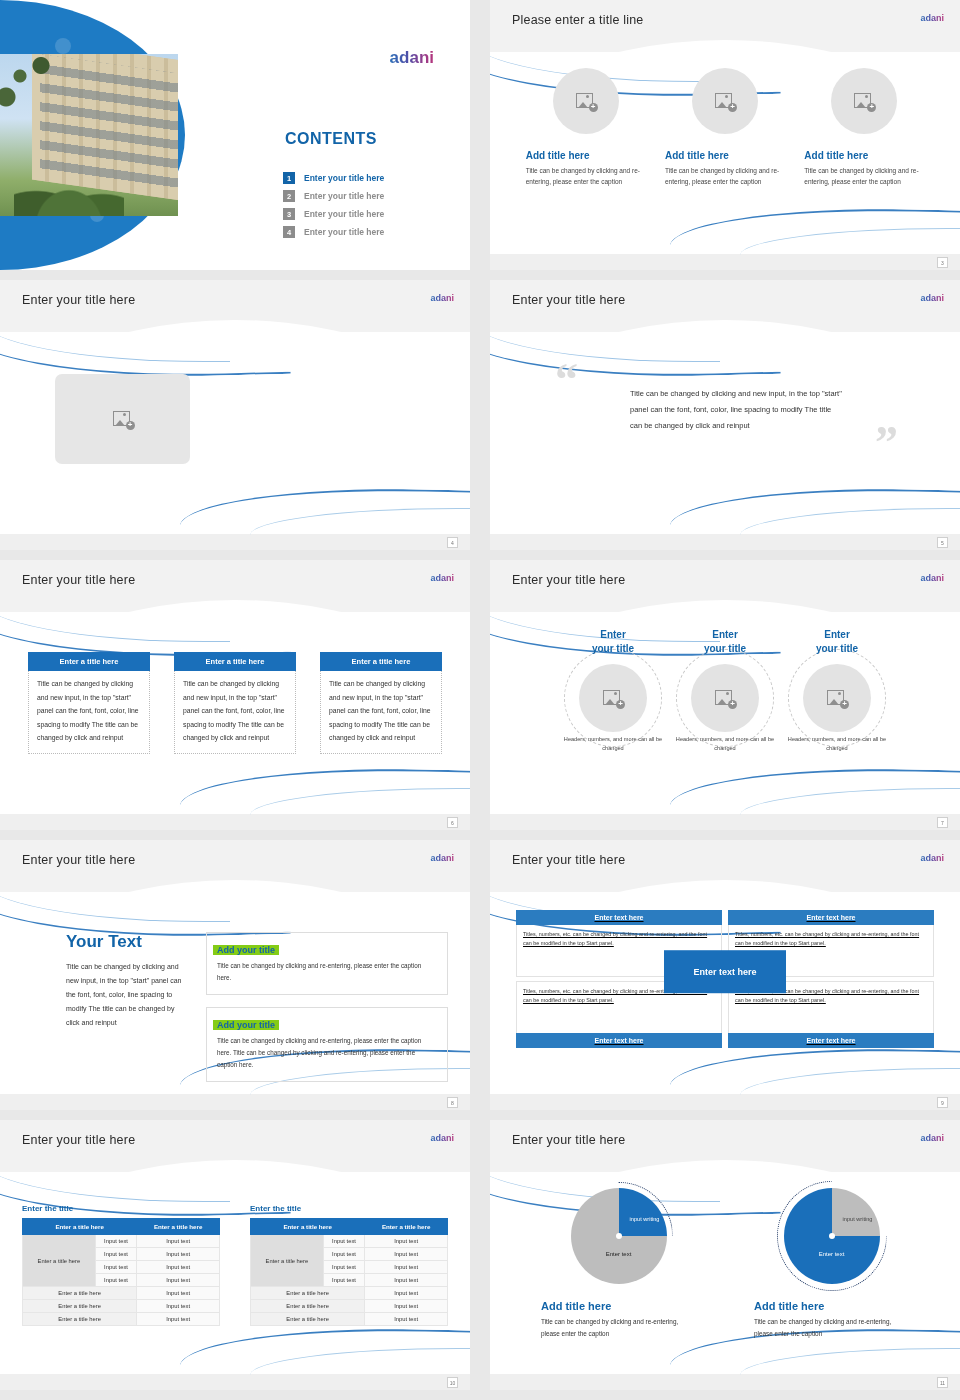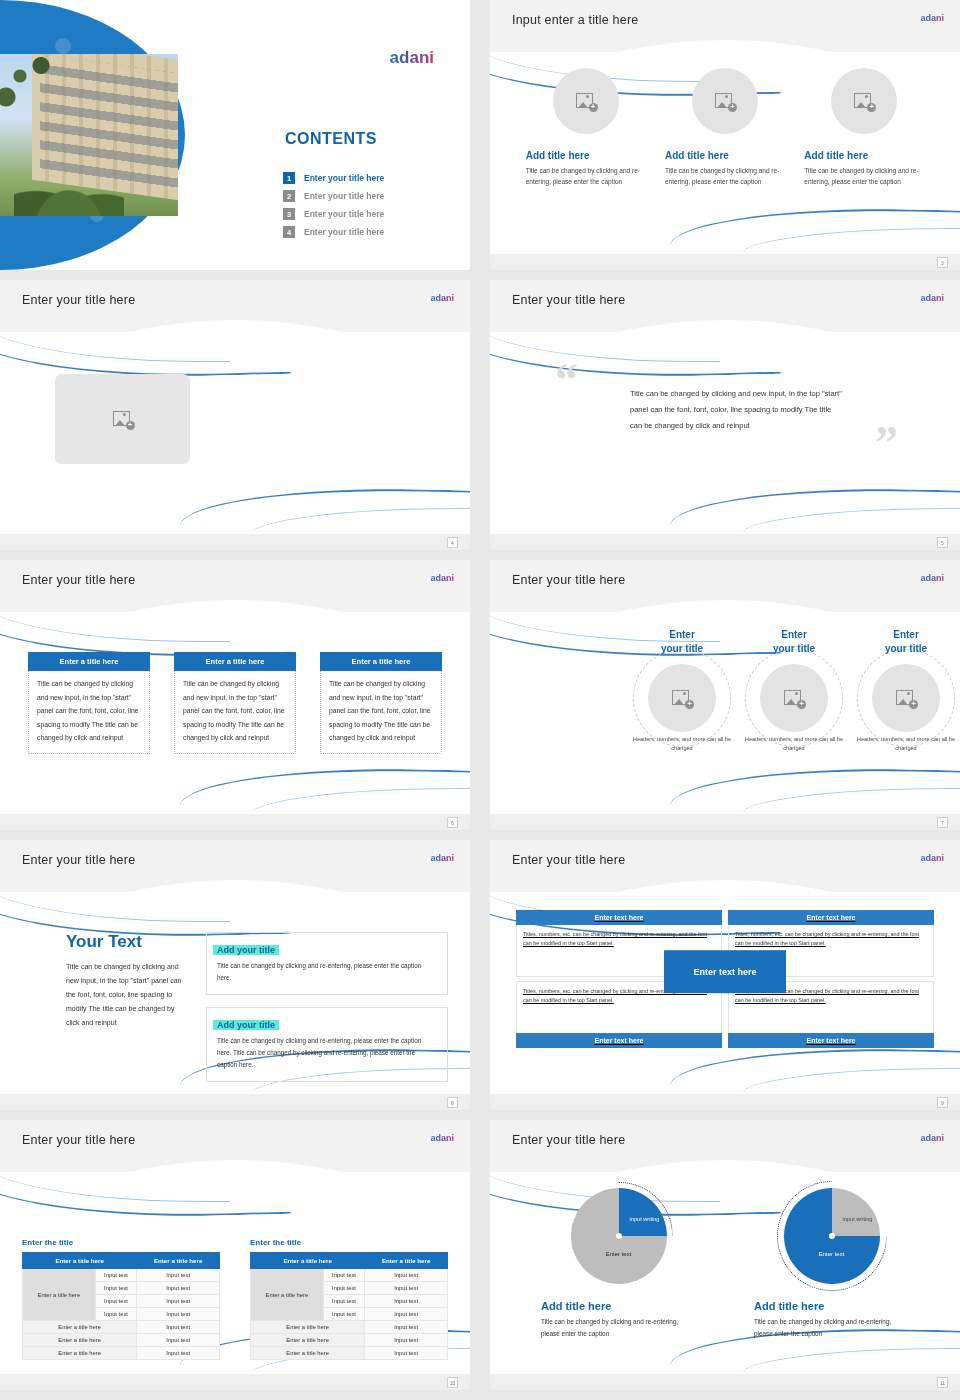--- a/index.html
+++ b/index.html
@@ -193,60 +193,60 @@
   .quote-text{position:absolute;left:140px;top:54px;width:215px;font-size:7.5px;color:#333;line-height:2.1;}
 
   
   .s5-row{display:flex;justify-content:space-between;padding:40px 28px 0;}
   .s5-card{width:122px;}
   .s5-head{background:#1a6fba;color:#fff;font-size:7.5px;font-weight:700;text-align:center;padding:5px 0;}
   .s5-body{border-left:1px dotted #bbb;border-right:1px dotted #bbb;border-bottom:1px dotted #bbb;
     font-size:6.8px;color:#333;line-height:2.0;padding:6px 8px 8px;}
 
   
-  .s6-row{display:flex;justify-content:flex-end;gap:4px;padding:16px 0 0;}
+  .s6-row{display:flex;justify-content:center;gap:4px;padding:16px 0 0;}
   .s6-item{width:108px;text-align:center;position:relative;}
   .s6-title{font-size:10px;font-weight:700;color:#1264a8;line-height:1.35;position:relative;z-index:3;}
   .s6-ring{
     position:relative;width:98px;height:98px;margin:-6px auto 0;
     border:1px dashed #c9c9c9;border-radius:50%;
     display:flex;align-items:center;justify-content:center;
   }
   .s6-ring .circ-img{width:68px;height:68px;}
   .s6-cap{font-size:5.6px;color:#444;line-height:1.6;margin-top:-12px;position:relative;z-index:3;}
 
   
   .s7{display:flex;padding:40px 22px 0 66px;gap:20px;}
   .s7-left{width:120px;}
   .s7-big{font-size:17px;font-weight:700;color:#1264a8;}
   .s7-p{font-size:7px;color:#333;line-height:2.0;margin-top:8px;}
   .s7-right{flex:1;}
   .s7-box{border:1px solid #ddd;padding:6px 10px 10px;margin-bottom:12px;position:relative;}
-  .s7-box .bt{font-size:9px;font-weight:700;color:#1264a8;background:#5eead4;display:inline-block;padding:0 4px;margin:-12px 0 0 -4px;}
+  .s7-box .bt{font-size:9px;font-weight:700;color:#1264a8;background:#84cc16;display:inline-block;padding:0 4px;margin:-12px 0 0 -4px;}
   .s7-box .bd{font-size:6.3px;color:#333;line-height:1.9;margin-top:3px;}
 
   
   .s8{position:relative;padding:18px 26px 0;text-decoration:underline;}
   .s8-grid{display:grid;grid-template-columns:1fr 1fr;gap:4px 6px;}
   .s8-cell{display:flex;flex-direction:column;}
   .s8-cell.bottom{flex-direction:column-reverse;}
   .s8-bar{background:#2b7cc0;color:#fff;font-size:7px;font-weight:700;text-align:center;padding:4px 0;}
   .s8-txt{border:1px solid #e2e2e2;border-top:none;font-size:5.4px;color:#333;line-height:1.75;padding:5px 6px;min-height:52px;}
   .s8-cell.bottom .s8-txt{border-top:1px solid #e2e2e2;border-bottom:none;}
   .s8-center{
     position:absolute;left:50%;top:50%;transform:translate(-50%,-46%);
     width:122px;height:43px;background:#1a6fba;color:#fff;
     display:flex;align-items:center;justify-content:center;
     font-size:9px;font-weight:700;z-index:5;
   }
 
   
   .s9{display:flex;gap:30px;padding:32px 22px 0;}
   .s9-col{flex:1;}
-  .s9-h{font-size:8px;font-weight:700;color:#1264a8;margin-bottom:5px;margin-top:34px;}
+  .s9-h{font-size:8px;font-weight:700;color:#1264a8;margin-bottom:5px;}
   table{border-collapse:collapse;width:100%;}
   th{background:#1a6fba;color:#fff;font-size:6.2px;font-weight:700;padding:4px 0;text-align:center;border:1px solid #1a6fba;}
   td{font-size:5.8px;color:#333;padding:3px 0;text-align:center;border:1px solid #e6e6e6;background:#fafafa;}
   td.lbl{background:#dedede;color:#333;}
   td.rowlbl{background:#f1f1f1;}
 
   
   .s10{display:flex;justify-content:center;gap:58px;padding:16px 0 0;}
   .s10-item{width:155px;}
   .pie-wrap{position:relative;width:96px;height:96px;margin:0 auto;}
@@ -300,21 +300,21 @@
       </div>
     </div>
   </div>
 
   <div class="slide offsetR">
     <div class="hdr">
         <div class="whitecurve"></div>
       </div>
     <div class="swoosh-top2"></div>
       <div class="swoosh-top"></div>
-    <div class="hdr-title">Input enter a title here</div>
+    <div class="hdr-title">Please enter a title line</div>
     <div class="logo">adani</div>
     <div class="body">
       <div class="three-col">
         <div class="tc-item">
           <div class="circ-img">
               <div class="ph-icon">
                 <span class="fr"></span>
                 <span class="mtn"></span>
                 <span class="sun"></span>
                 <span class="plus">+</span>

